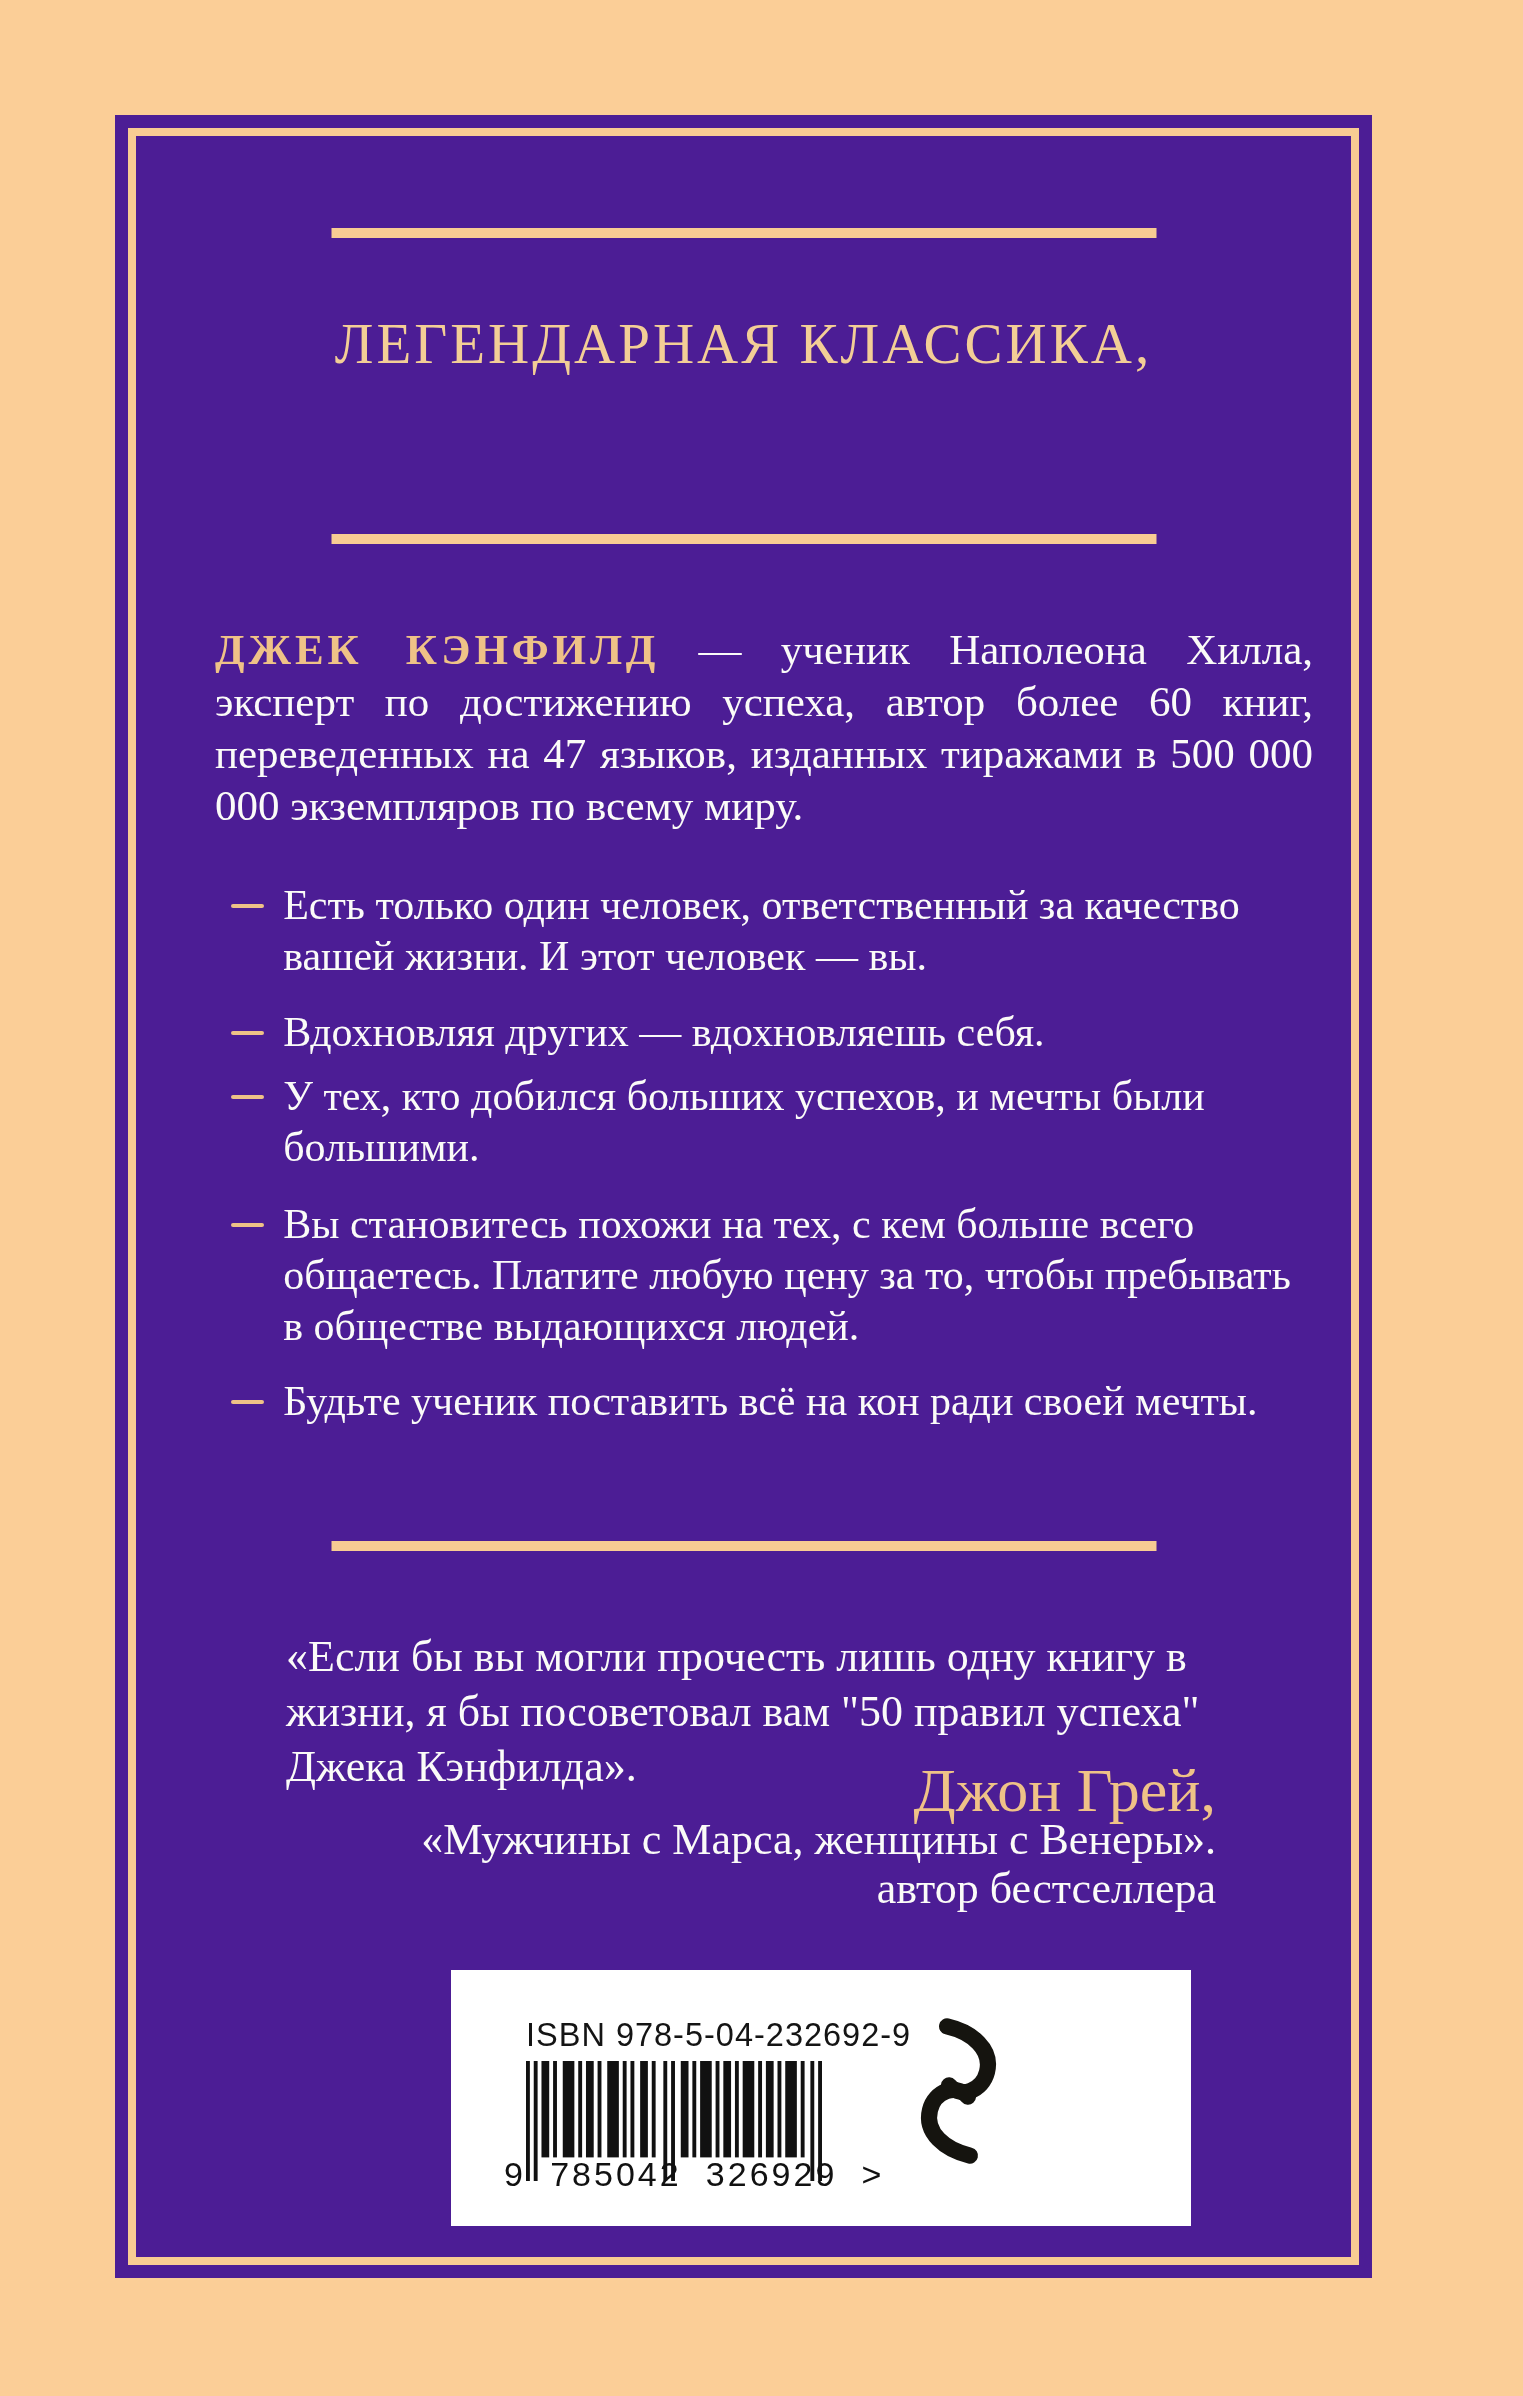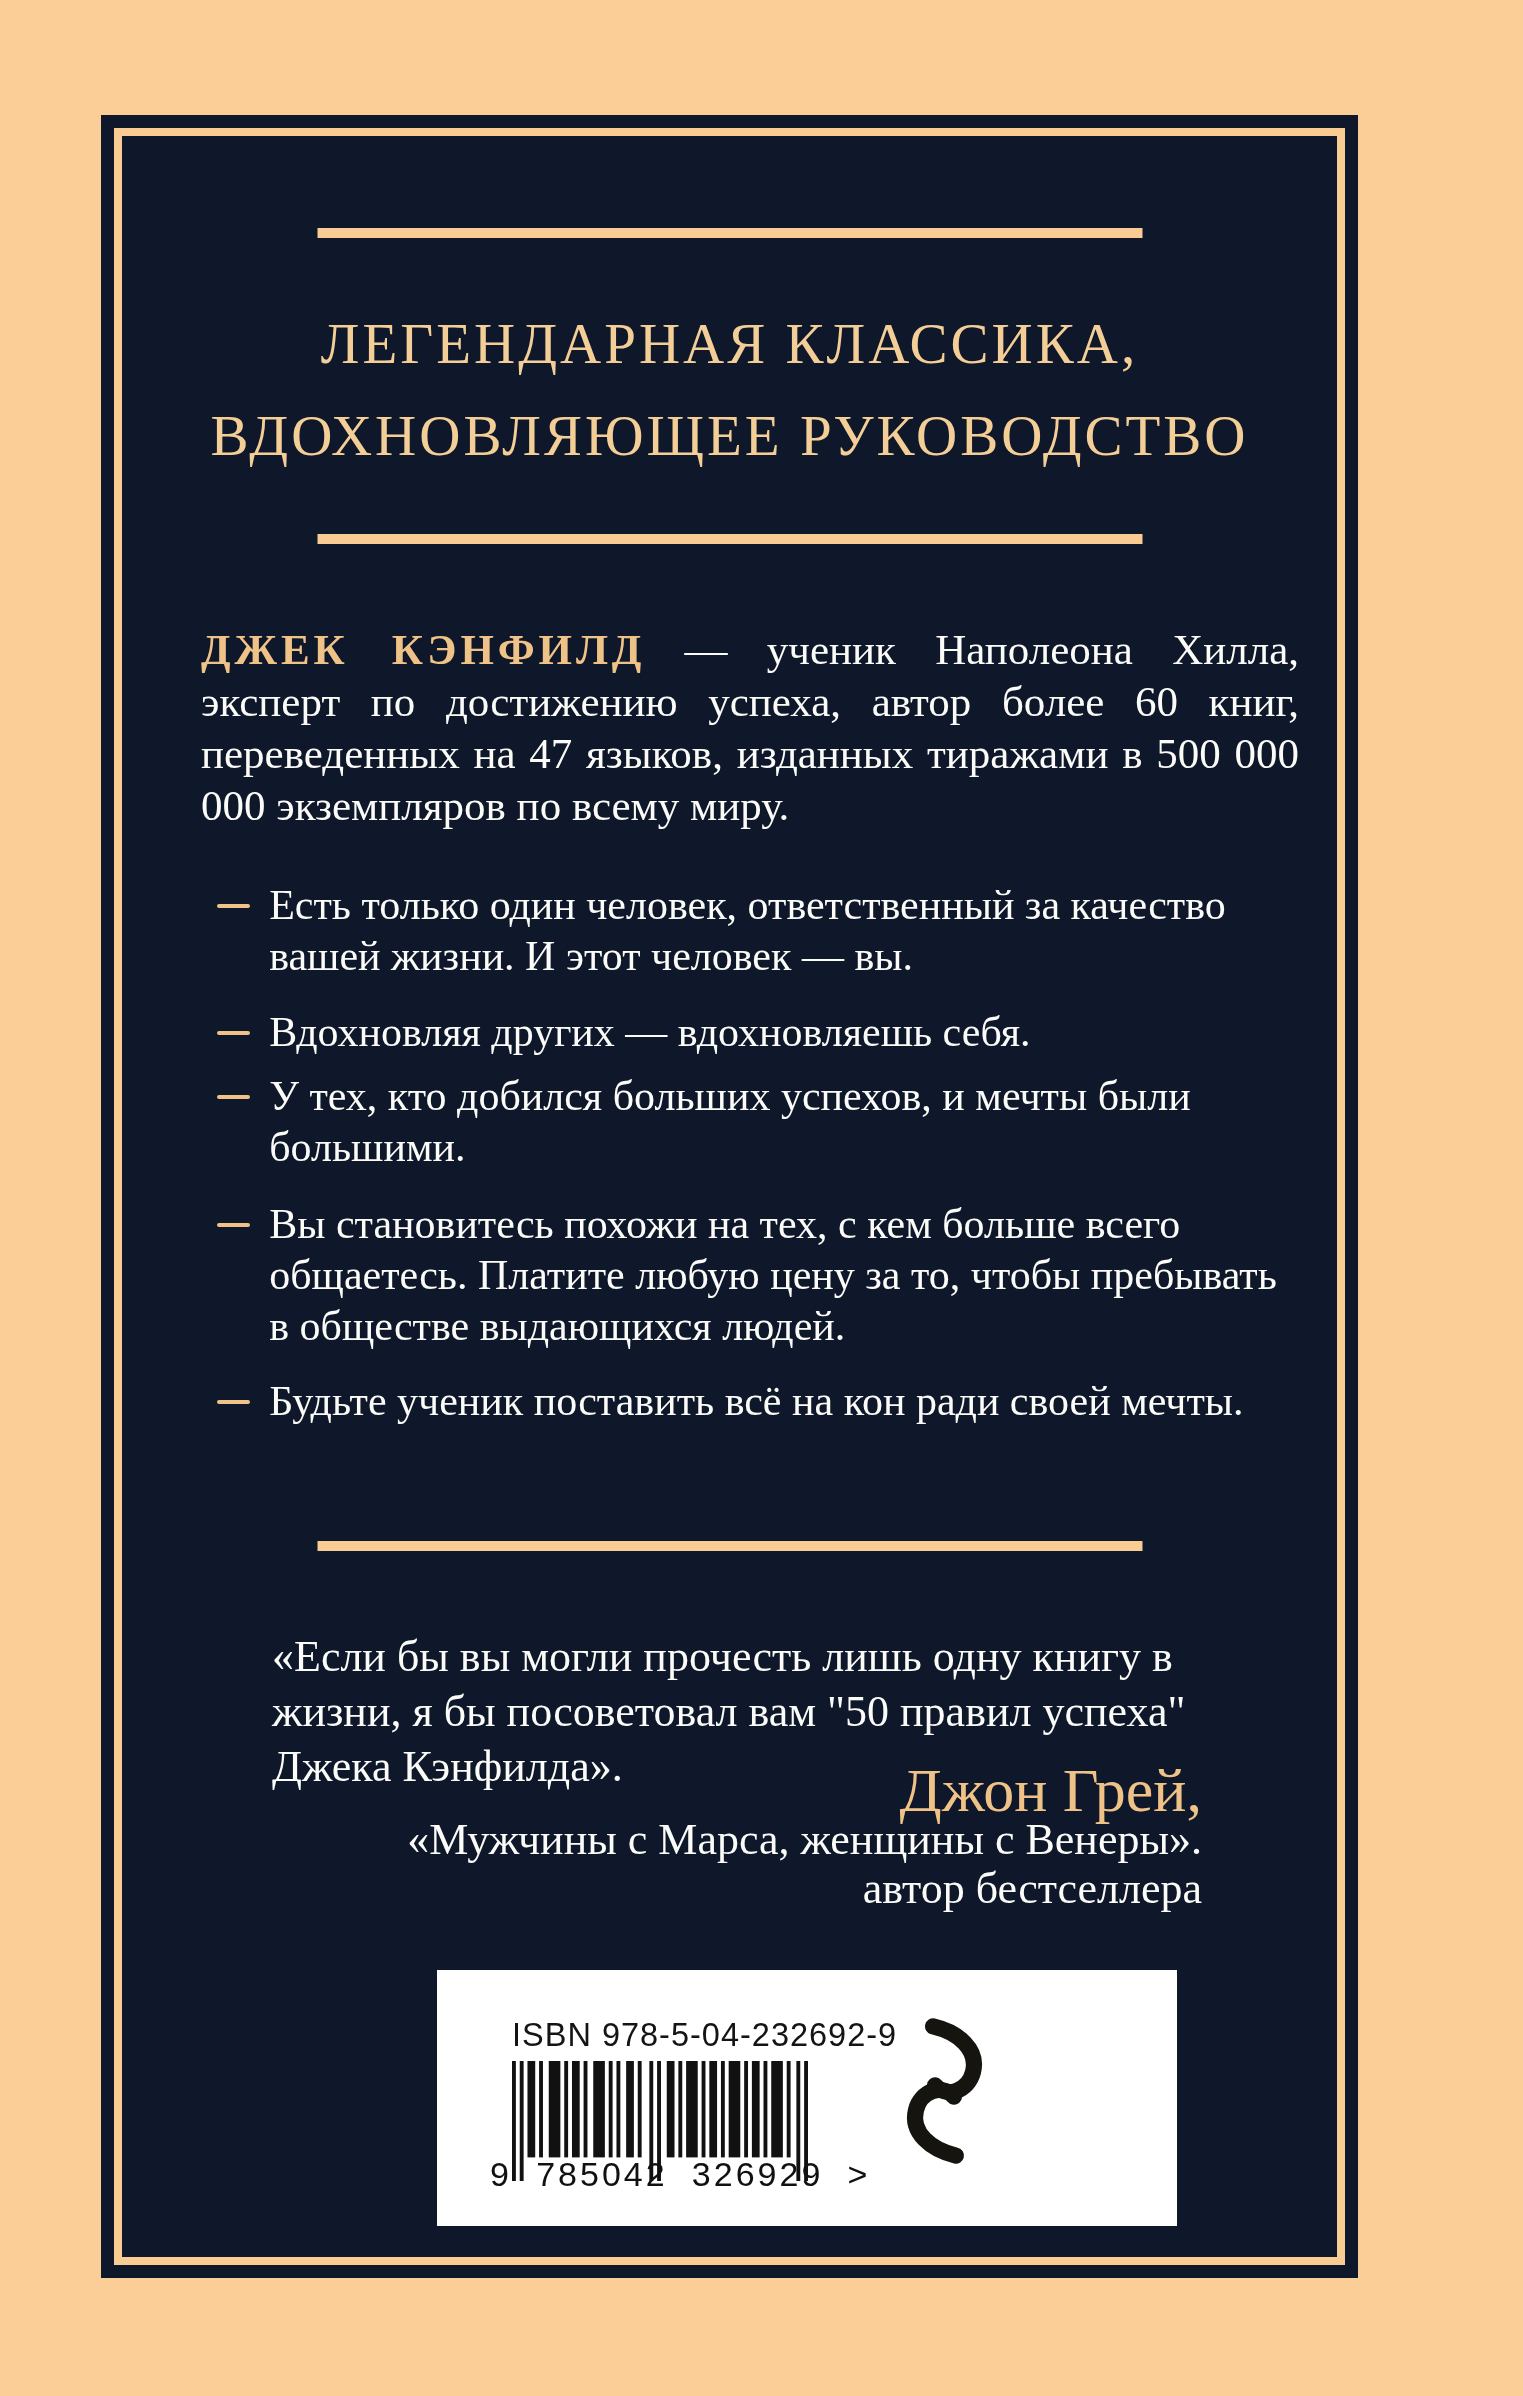--- a/index.html
+++ b/index.html
@@ -8,23 +8,23 @@
     font-family: "Liberation Serif", serif;
   }
   .cover {
     position: relative;
     width: 1524px; height: 2397px;
     background: #FBCE97;
     overflow: hidden;
   }
   .panel {
     position: absolute;
-    left: 101px; top: 115px;
+    left: 115px; top: 115px;
     width: 1257px; height: 2163px;
-    background: #0f172a;
+    background: #4c1d95;
   }
   .frame {
     position: absolute;
     left: 12.8px; top: 12.8px; right: 12.8px; bottom: 12.8px;
     border: 8.9px solid #F8CC93;
     pointer-events: none;
   }
   .rule {
     position: absolute;
     left: 50%; transform: translateX(-50%);
@@ -150,21 +150,20 @@
 <body>
 
 <div class="cover">
   <div class="panel">
     <div class="frame"></div>
 
     <div class="rule rule-1"></div>
 
     <div class="title">
       <div>ЛЕГЕНДАРНАЯ КЛАССИКА,</div>
-      <div>ВДОХНОВЛЯЮЩЕЕ РУКОВОДСТВО</div>
     </div>
 
     <div class="rule rule-2"></div>
 
     <p class="intro">
       <span class="author-name">ДЖЕК КЭНФИЛД</span>
       <span>— ученик Наполеона Хилла, эксперт по достижению успеха, автор более 60 книг, переведенных на 47 языков, изданных тиражами в 500 000 000 экземпляров по всему миру.</span>
     </p>
 
     <div class="bullet-item bullet-2">

